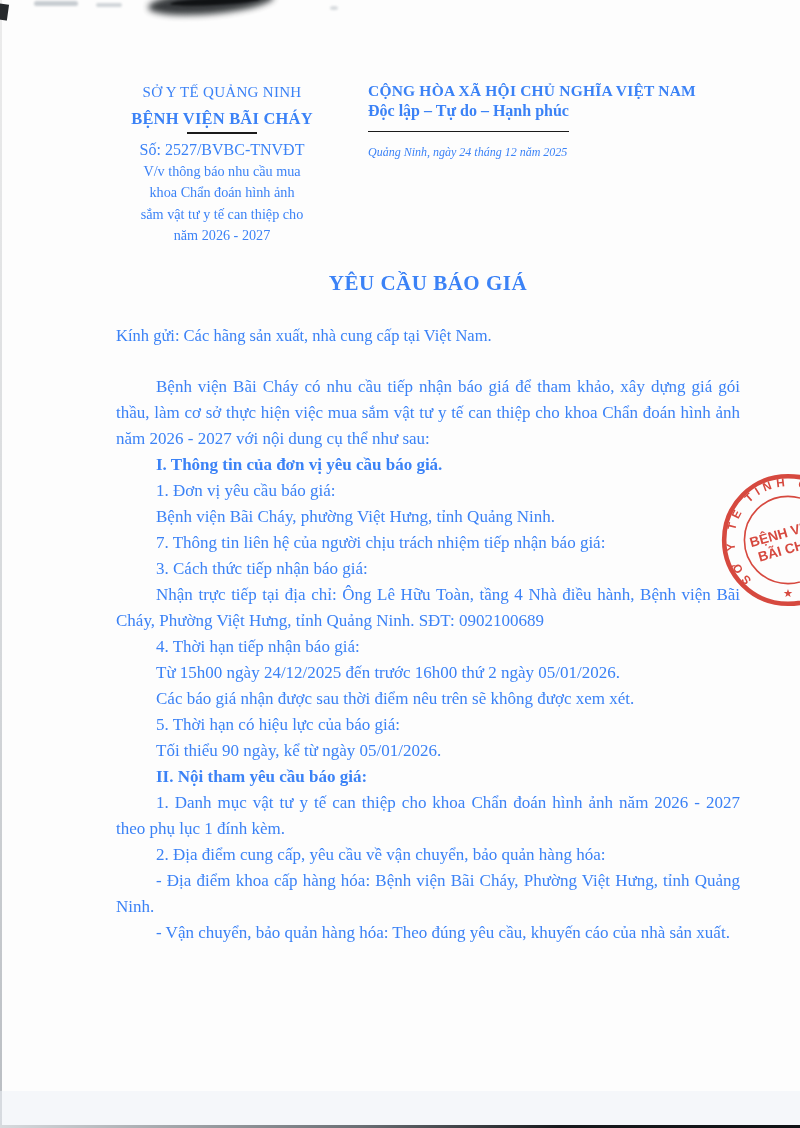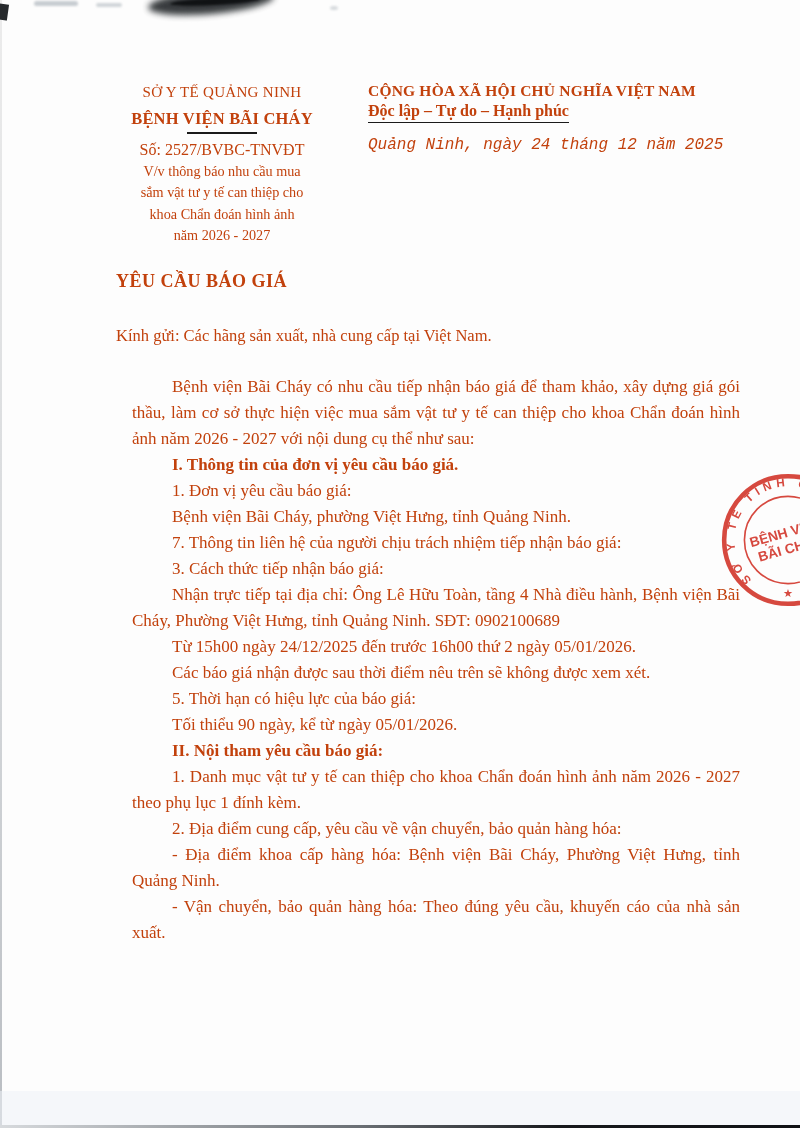--- a/index.html
+++ b/index.html
@@ -4,21 +4,21 @@
 <style>
   * { margin: 0; padding: 0; box-sizing: border-box; }
   html, body { background: #ffffff; }
   .page {
     position: relative;
     width: 800px;
     height: 1128px;
     background: #fdfdfd;
     overflow: hidden;
     font-family: "Liberation Serif", "DejaVu Serif", serif;
-    color: #c2410c;
+    color: #3b82f6;
   }
   
   .edge-left {
     position: absolute; left: 0; top: 0; width: 2px; height: 100%;
     background: linear-gradient(to bottom, #ececec, #d4d7da 60%, #b9bdc2);
   }
   .edge-bottom {
     position: absolute; left: 0; bottom: 0; width: 100%; height: 3px;
     background: linear-gradient(to right, #d7dadd, #6a6f74 45%, #17191c 70%, #101215);
   }
@@ -56,39 +56,39 @@
   .org-rule { width: 70px; height: 1.5px; background: #1b1b1b; margin: 3px auto 0 auto; }
   .doc-number { font-size: 16px; margin-top: 7px; }
   .doc-subject { font-size: 14.2px; line-height: 21.5px; margin-top: 2px; }
 
   .hdr-right {
     position: absolute; left: 368px; top: 82px; width: 368px;
     text-align: left;
   }
   .national { font-size: 15.5px; font-weight: bold; letter-spacing: .2px; }
   .motto { display: inline-block; font-size: 16px; font-weight: bold;
-    border-bottom: 1.5px solid #1b1b1b; padding-bottom: 2px; margin-top: 2px; }
-  .dateline { font-size: 16px; font-style: italic; margin-top: 13px; font-family: Liberation Mono, monospace; }
+    border-bottom: 1.5px solid #1b1b1b; padding-bottom: 11px; margin-top: 2px; }
+  .dateline { font-size: 12px; font-style: italic; margin-top: 13px; }
 
   
   .doc-title {
     position: absolute; left: 116px; top: 271px; width: 624px;
-    text-align: left; font-size: 18px; font-weight: bold; letter-spacing: .5px;
+    text-align: center; font-size: 21px; font-weight: bold; letter-spacing: .5px;
   }
   .salutation {
     position: absolute; left: 116px; top: 326px; width: 624px;
     text-align: left; font-size: 16.5px;
   }
 
   
   .body-block {
     position: absolute; left: 116px; top: 374px; width: 624px;
     font-size: 17px; line-height: 26px; text-align: justify;
   }
-  .body-block p { text-indent: 40px; margin-left: 16px; }
+  .body-block p { text-indent: 40px; }
   .body-block p.heading { font-weight: bold; }
 
   
   .stamp {
     position: absolute; left: 712px; top: 464px; width: 152px; height: 152px;
     mix-blend-mode: multiply; opacity: .92;
   }
   .stamp text { font-family: "Liberation Sans", "DejaVu Sans", sans-serif; }
 </style>
 </head>
@@ -106,22 +106,22 @@
   <div class="speck-b"></div>
   <div class="speck-c"></div>
 
   <div class="hdr-left">
     <div class="org-parent">SỞ Y TẾ QUẢNG NINH</div>
     <div class="org-name">BỆNH VIỆN BÃI CHÁY</div>
     <div class="org-rule"></div>
     <div class="doc-number">Số: 2527/BVBC-TNVĐT</div>
     <div class="doc-subject">
       <div>V/v thông báo nhu cầu mua</div>
+      <div>khoa Chẩn đoán hình ảnh</div>
       <div>sắm vật tư y tế can thiệp cho</div>
-      <div>khoa Chẩn đoán hình ảnh</div>
       <div>năm 2026 - 2027</div>
     </div>
   </div>
 
   <div class="hdr-right">
     <div class="national">CỘNG HÒA XÃ HỘI CHỦ NGHĨA VIỆT NAM</div>
     <div><span class="motto">Độc lập – Tự do – Hạnh phúc</span></div>
     <div class="dateline">Quảng Ninh, ngày 24 tháng 12 năm 2025</div>
   </div>
 
@@ -130,20 +130,21 @@
   <div class="salutation">Kính gửi: Các hãng sản xuất, nhà cung cấp tại Việt Nam.</div>
 
   <div class="body-block">
     <p class="body">Bệnh viện Bãi Cháy có nhu cầu tiếp nhận báo giá để tham khảo, xây dựng giá gói thầu, làm cơ sở thực hiện việc mua sắm vật tư y tế can thiệp cho khoa Chẩn đoán hình ảnh năm 2026 - 2027 với nội dung cụ thể như sau:</p>
     <p class="heading">I. Thông tin của đơn vị yêu cầu báo giá.</p>
     <p class="body">1. Đơn vị yêu cầu báo giá:</p>
     <p class="body">Bệnh viện Bãi Cháy, phường Việt Hưng, tỉnh Quảng Ninh.</p>
     <p class="body">7. Thông tin liên hệ của người chịu trách nhiệm tiếp nhận báo giá:</p>
     <p class="body">3. Cách thức tiếp nhận báo giá:</p>
     <p class="body">Nhận trực tiếp tại địa chỉ: Ông Lê Hữu Toàn, tầng 4 Nhà điều hành, Bệnh viện Bãi Cháy, Phường Việt Hưng, tỉnh Quảng Ninh. SĐT: 0902100689</p>
+    <p class="body">4. Thời hạn tiếp nhận báo giá:</p>
     <p class="body">Từ 15h00 ngày 24/12/2025 đến trước 16h00 thứ 2 ngày 05/01/2026.</p>
     <p class="body">Các báo giá nhận được sau thời điểm nêu trên sẽ không được xem xét.</p>
     <p class="body">5. Thời hạn có hiệu lực của báo giá:</p>
     <p class="body">Tối thiểu 90 ngày, kể từ ngày 05/01/2026.</p>
     <p class="heading">II. Nội tham yêu cầu báo giá:</p>
     <p class="body">1. Danh mục vật tư y tế can thiệp cho khoa Chẩn đoán hình ảnh năm 2026 - 2027 theo phụ lục 1 đính kèm.</p>
     <p class="body">2. Địa điểm cung cấp, yêu cầu về vận chuyển, bảo quản hàng hóa:</p>
     <p class="body">- Địa điểm khoa cấp hàng hóa: Bệnh viện Bãi Cháy, Phường Việt Hưng, tỉnh Quảng Ninh.</p>
     <p class="body">- Vận chuyển, bảo quản hàng hóa: Theo đúng yêu cầu, khuyến cáo của nhà sản xuất.</p>
   </div>

